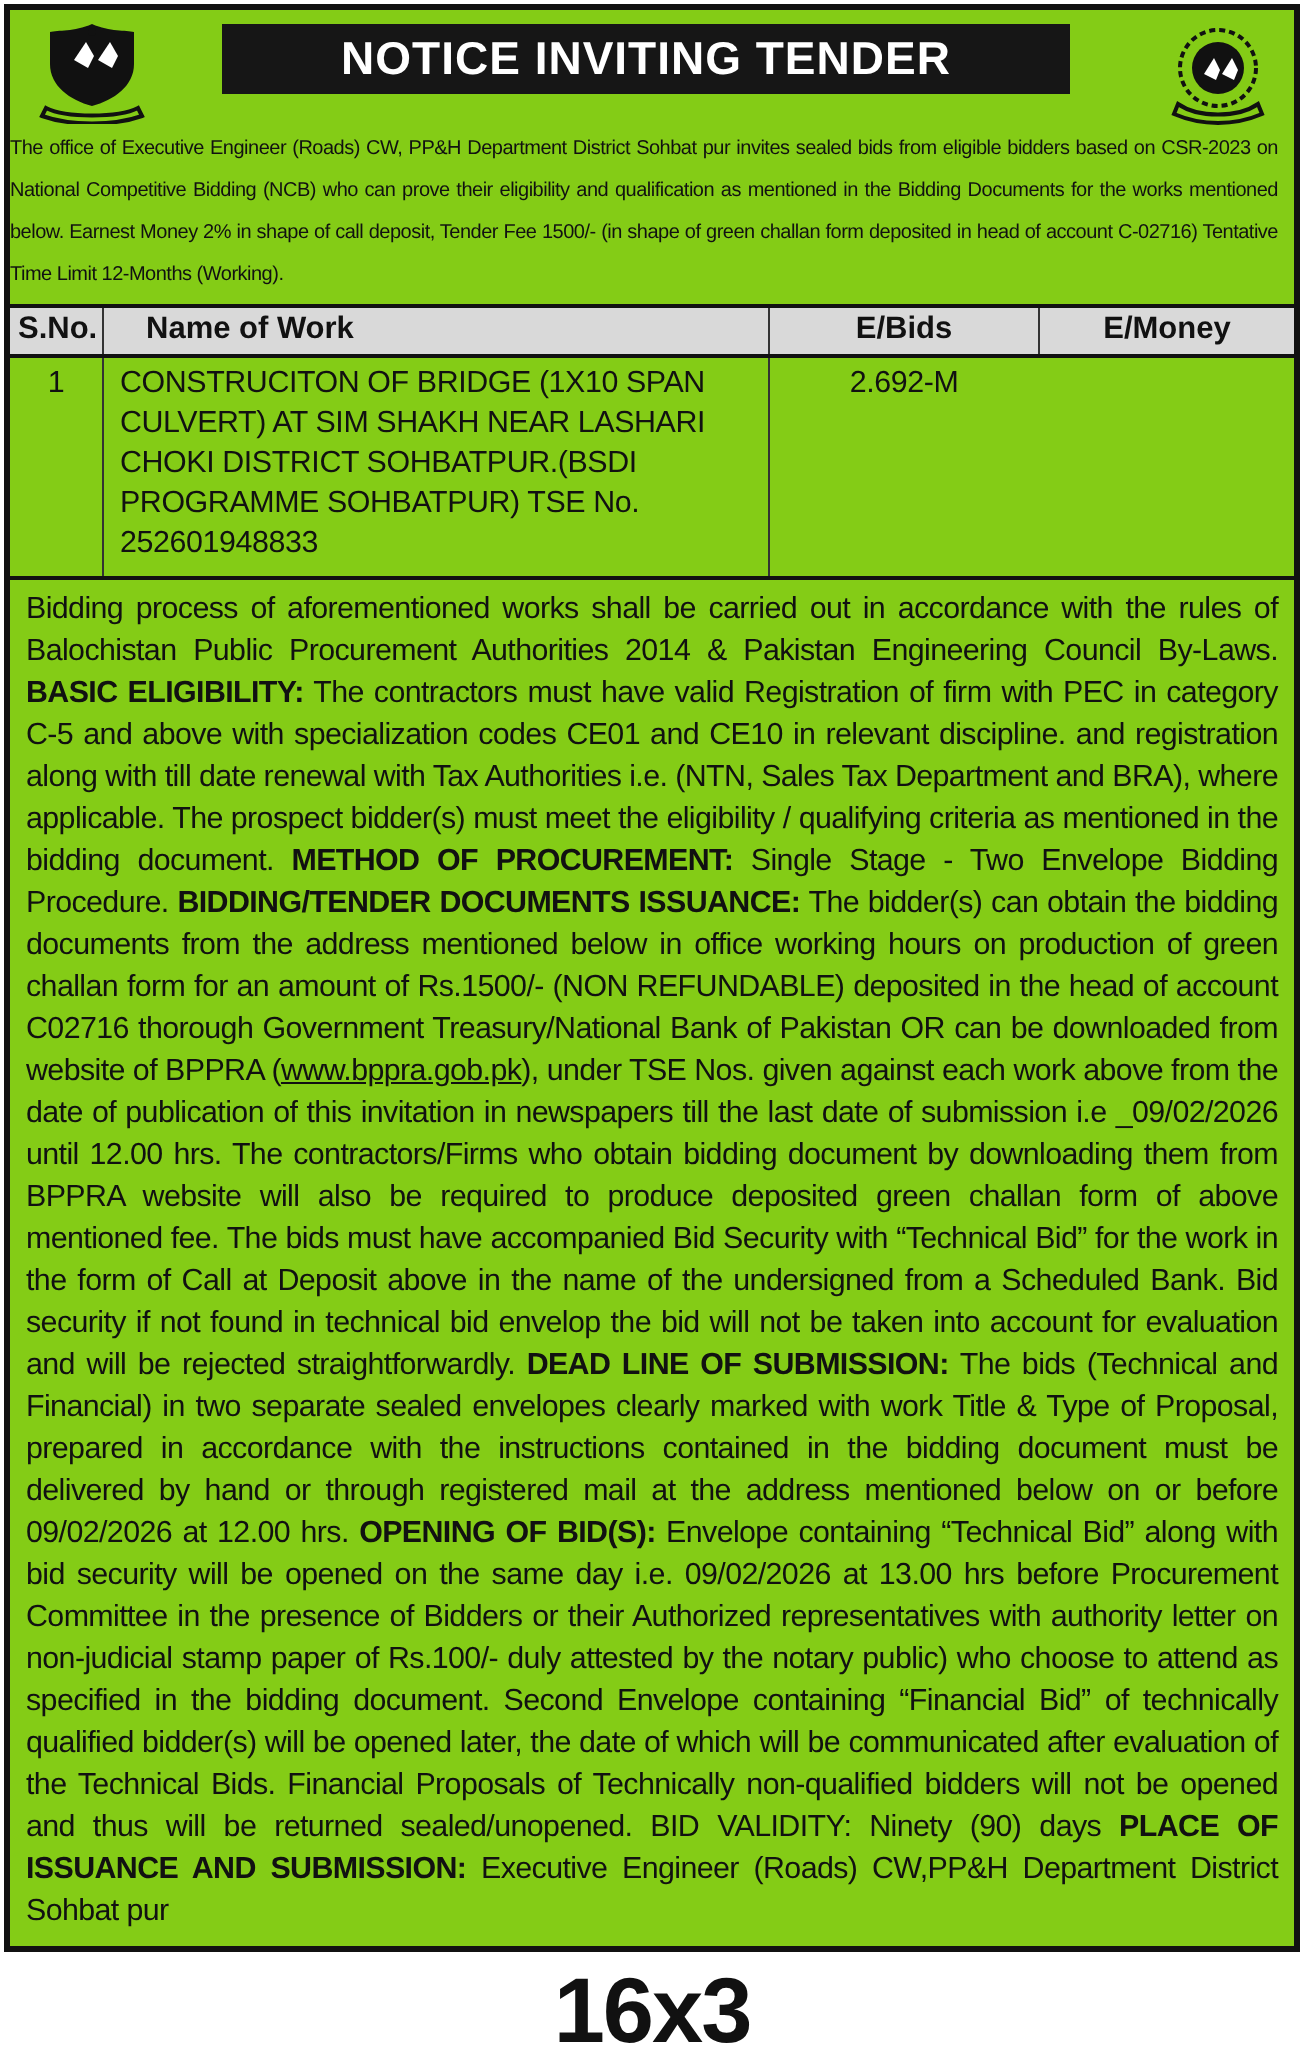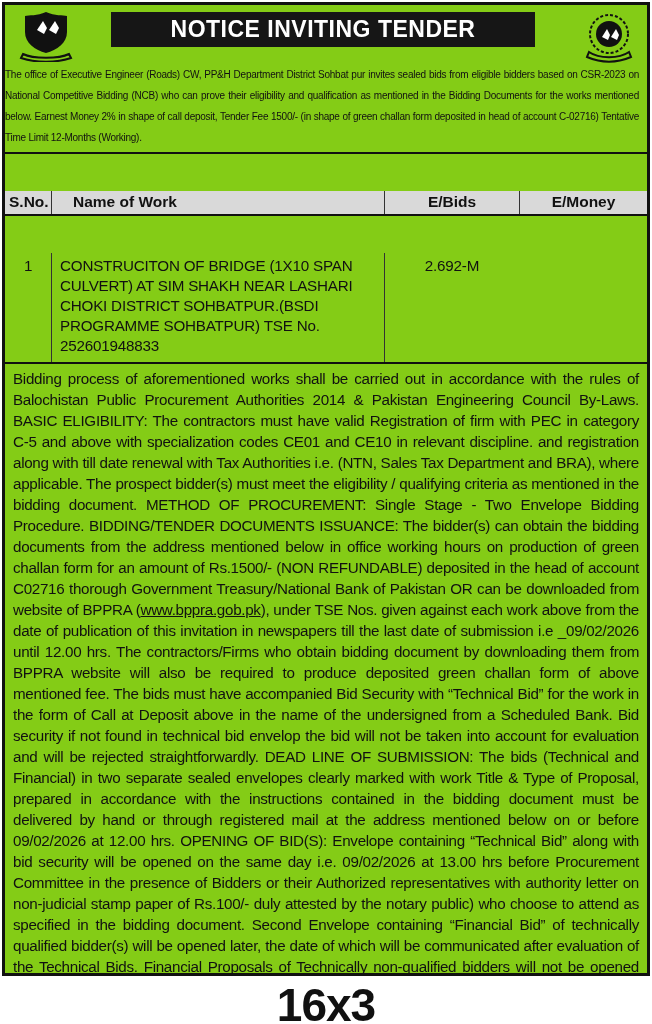--- a/index.html
+++ b/index.html
@@ -18,36 +18,36 @@
     display:flex; align-items:center; justify-content:center;
   }
   .titlebar span { color:#fff; font-weight:bold; font-size:23px; letter-spacing:.5px; }
   
   .intro {
     padding:3px 8px 4px 0; font-size:10px; line-height:21px;
     text-align:justify; letter-spacing:-0.25px; font-weight:500;
   }
   
   .worktable { border-top:2px solid #111; border-bottom:2px solid #111; }
-  .trow { display:grid; grid-template-columns:46px 1fr 135px 128px;margin-top:37px; }
+  .trow { display:grid; grid-template-columns:46px 1fr 135px 128px; }
   .thead { background:#d9d9d9; border-bottom:2px solid #111; font-weight:bold; font-size:15.5px; }
   .thead > div { padding:2px 4px 3px; }
   .tbody { font-size:15.2px; }
   .tbody > div { padding:3px 4px 6px; line-height:20px; letter-spacing:-0.2px; }
   .cell-div { border-left:1.5px solid #333; }
   .c-sno { text-align:center; }
   .c-cost, .c-money { text-align:center; }
   .thead .c-name { padding-left:21px; }
   .tbody .c-name { padding-left:8px; }
   
   .bodytext {
     padding:4px 8px 0 8px; font-size:15.2px; line-height:21px;
     text-align:justify; letter-spacing:-0.3px;
   }
-  .bodytext span.b { font-weight:normal; }
+  .bodytext span.b { font-weight:bold; }
   
   .size-label { text-align:center; padding-top:2px; font-size:46px; font-weight:bold; letter-spacing:-1px; }
 </style>
 </head>
 <body>
 
 <div class="page">
   <div class="sheet">
 
     <div class="masthead">

